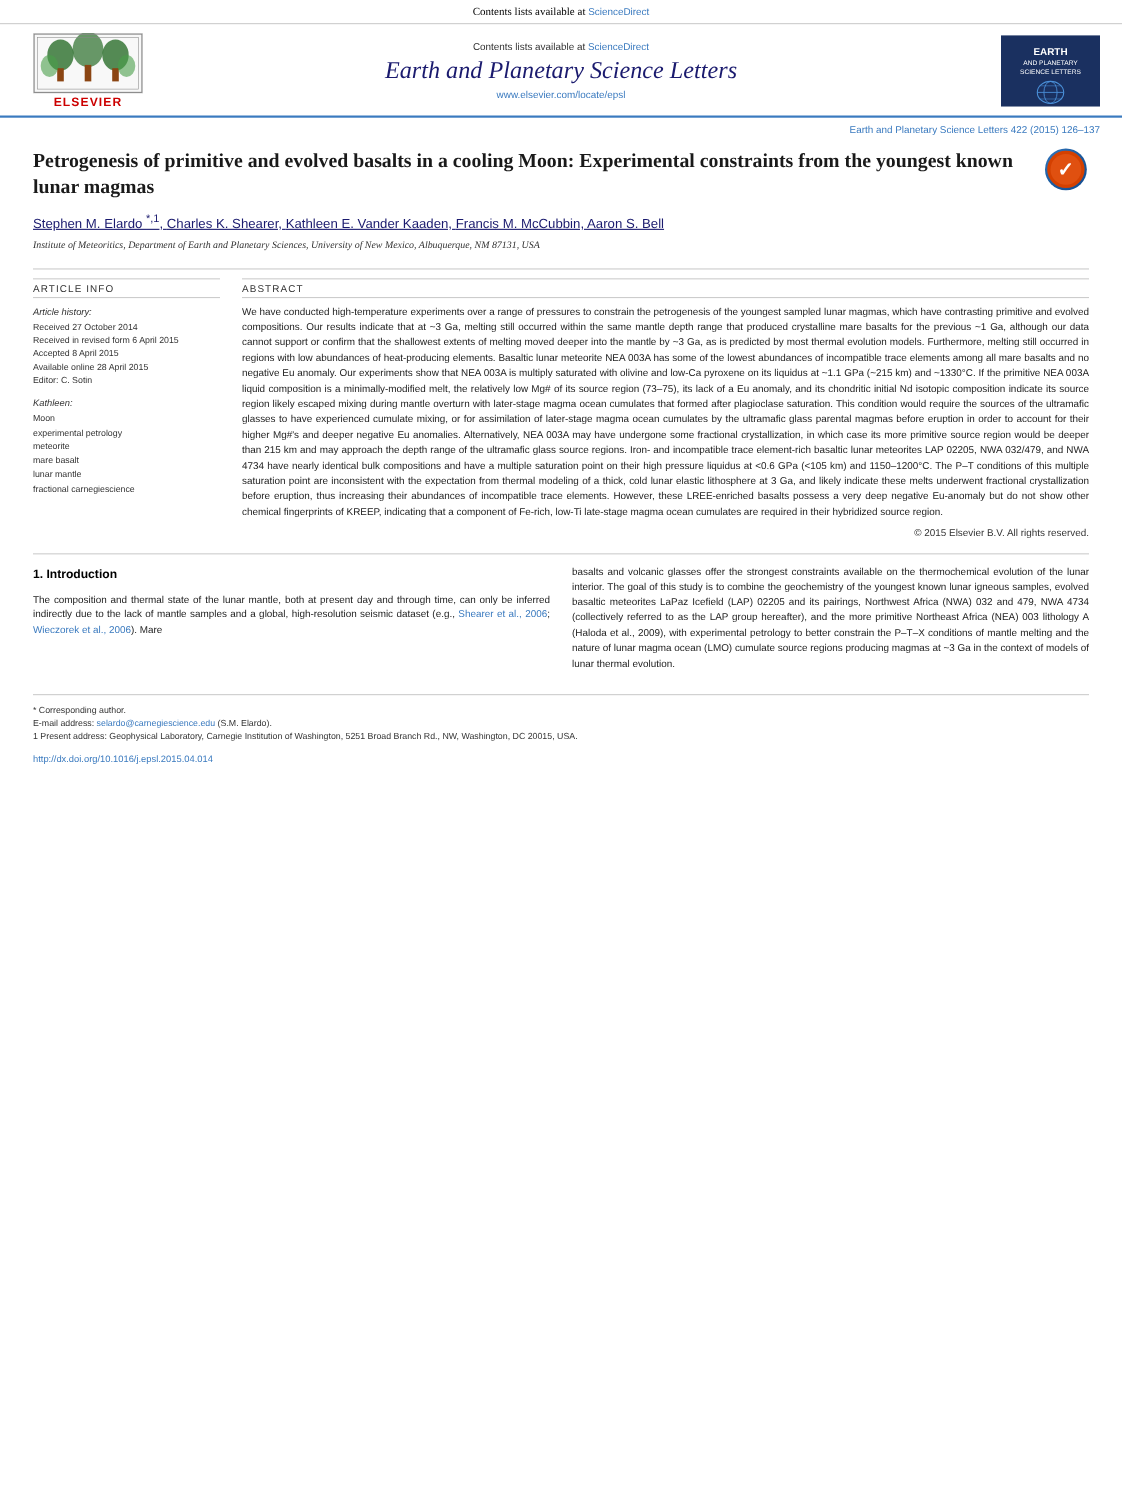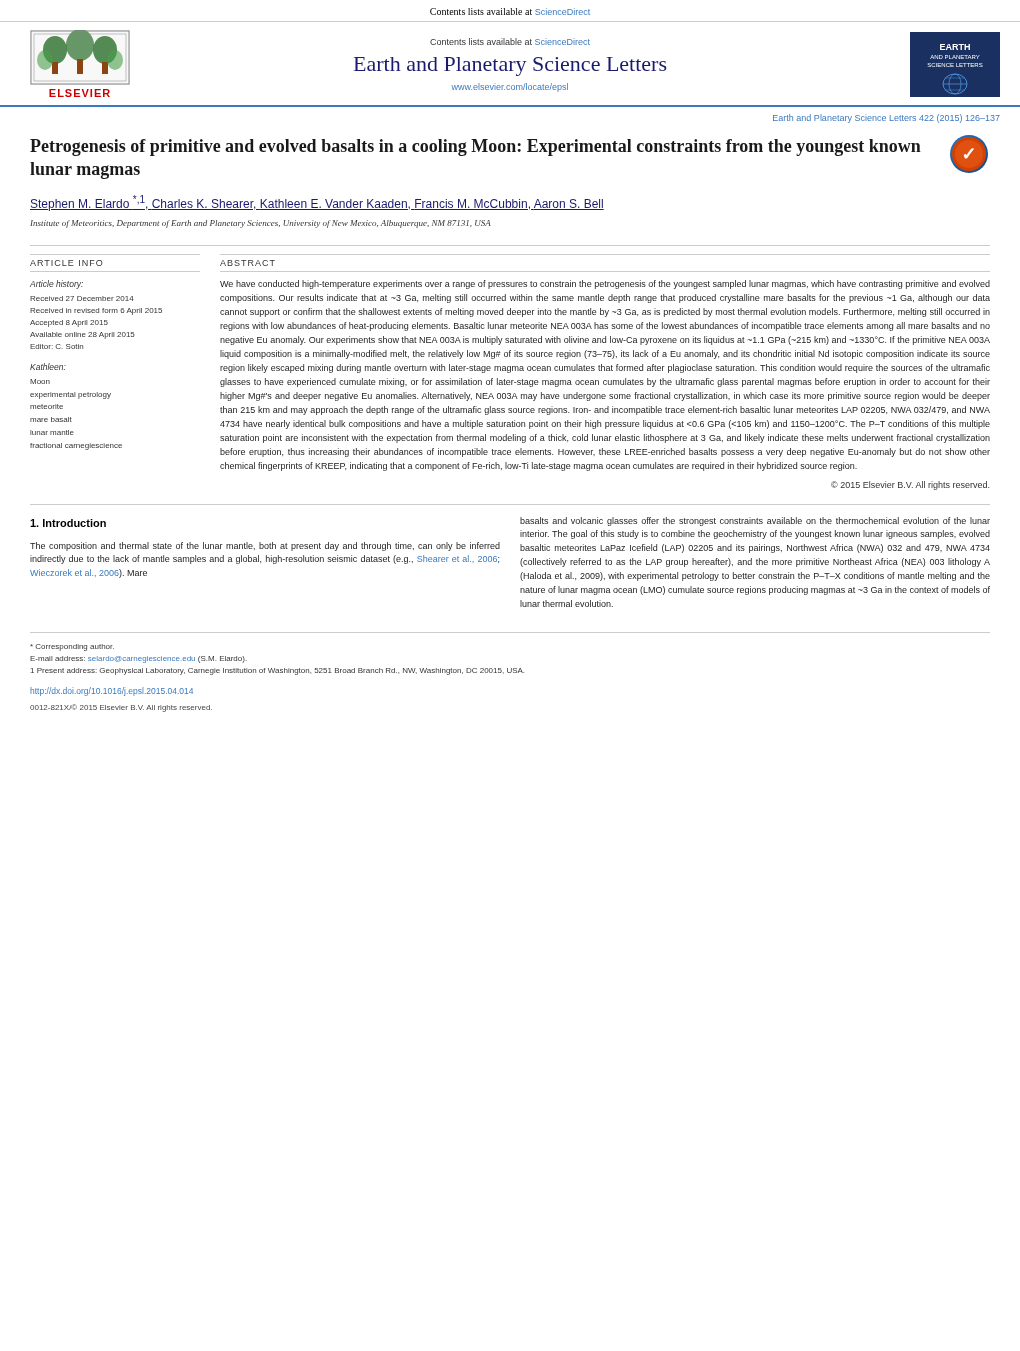--- a/index.html
+++ b/index.html
@@ -62,20 +62,21 @@
       margin-bottom: 4px;
     }
     .sciencedirect-link {
       color: #3a7abf;
       text-decoration: none;
     }
     .journal-title {
       font-size: 22px;
       font-family: 'Times New Roman', serif;
       color: #1a1a6e;
+      font-style: italic;
       margin-bottom: 4px;
       line-height: 1.2;
     }
     .journal-url {
       font-size: 9px;
       color: #3a7abf;
       font-family: Arial, sans-serif;
       text-decoration: none;
     }
     .header-right {
@@ -385,21 +386,21 @@
 
   <hr class="section-divider">
 
   <div class="two-column">
 
     <div class="left-column">
       <div class="article-info-header">ARTICLE INFO</div>
 
       <div class="article-info-block">
         <div class="info-section-title">Article history:</div>
-        <div class="info-line">Received 27 December 2014</div>
+        <div class="info-line">Received 27 October 2014</div>
         <div class="info-line">Received in revised form 6 April 2015</div>
         <div class="info-line">Accepted 8 April 2015</div>
         <div class="info-line">Available online 28 April 2015</div>
         <div class="info-line">Editor: C. Sotin</div>
       </div>
 
       <div class="article-info-block" style="margin-top:8px;">
         <div class="info-section-title">Kathleen:</div>
         <div class="keyword-item">Moon</div>
         <div class="keyword-item">experimental petrology</div>
@@ -440,17 +441,16 @@
       <span>* Corresponding author.</span>
     </div>
     <div>
       <span>E-mail address:</span>
       <a class="footnote-link">selardo@carnegiescience.edu</a>
       <span>(S.M. Elardo).</span>
     </div>
     <div>1 Present address: Geophysical Laboratory, Carnegie Institution of Washington, 5251 Broad Branch Rd., NW, Washington, DC 20015, USA.</div>
     <div style="margin-top:8px;">
       <a class="doi-link">http://dx.doi.org/10.1016/j.epsl.2015.04.014</a>
-      <div class="copyright-footer">0012-821X/© 2015 Elsevier B.V. All rights reserved.</div>
     </div>
   </div>
 
 </div>
 
 </body></html>

